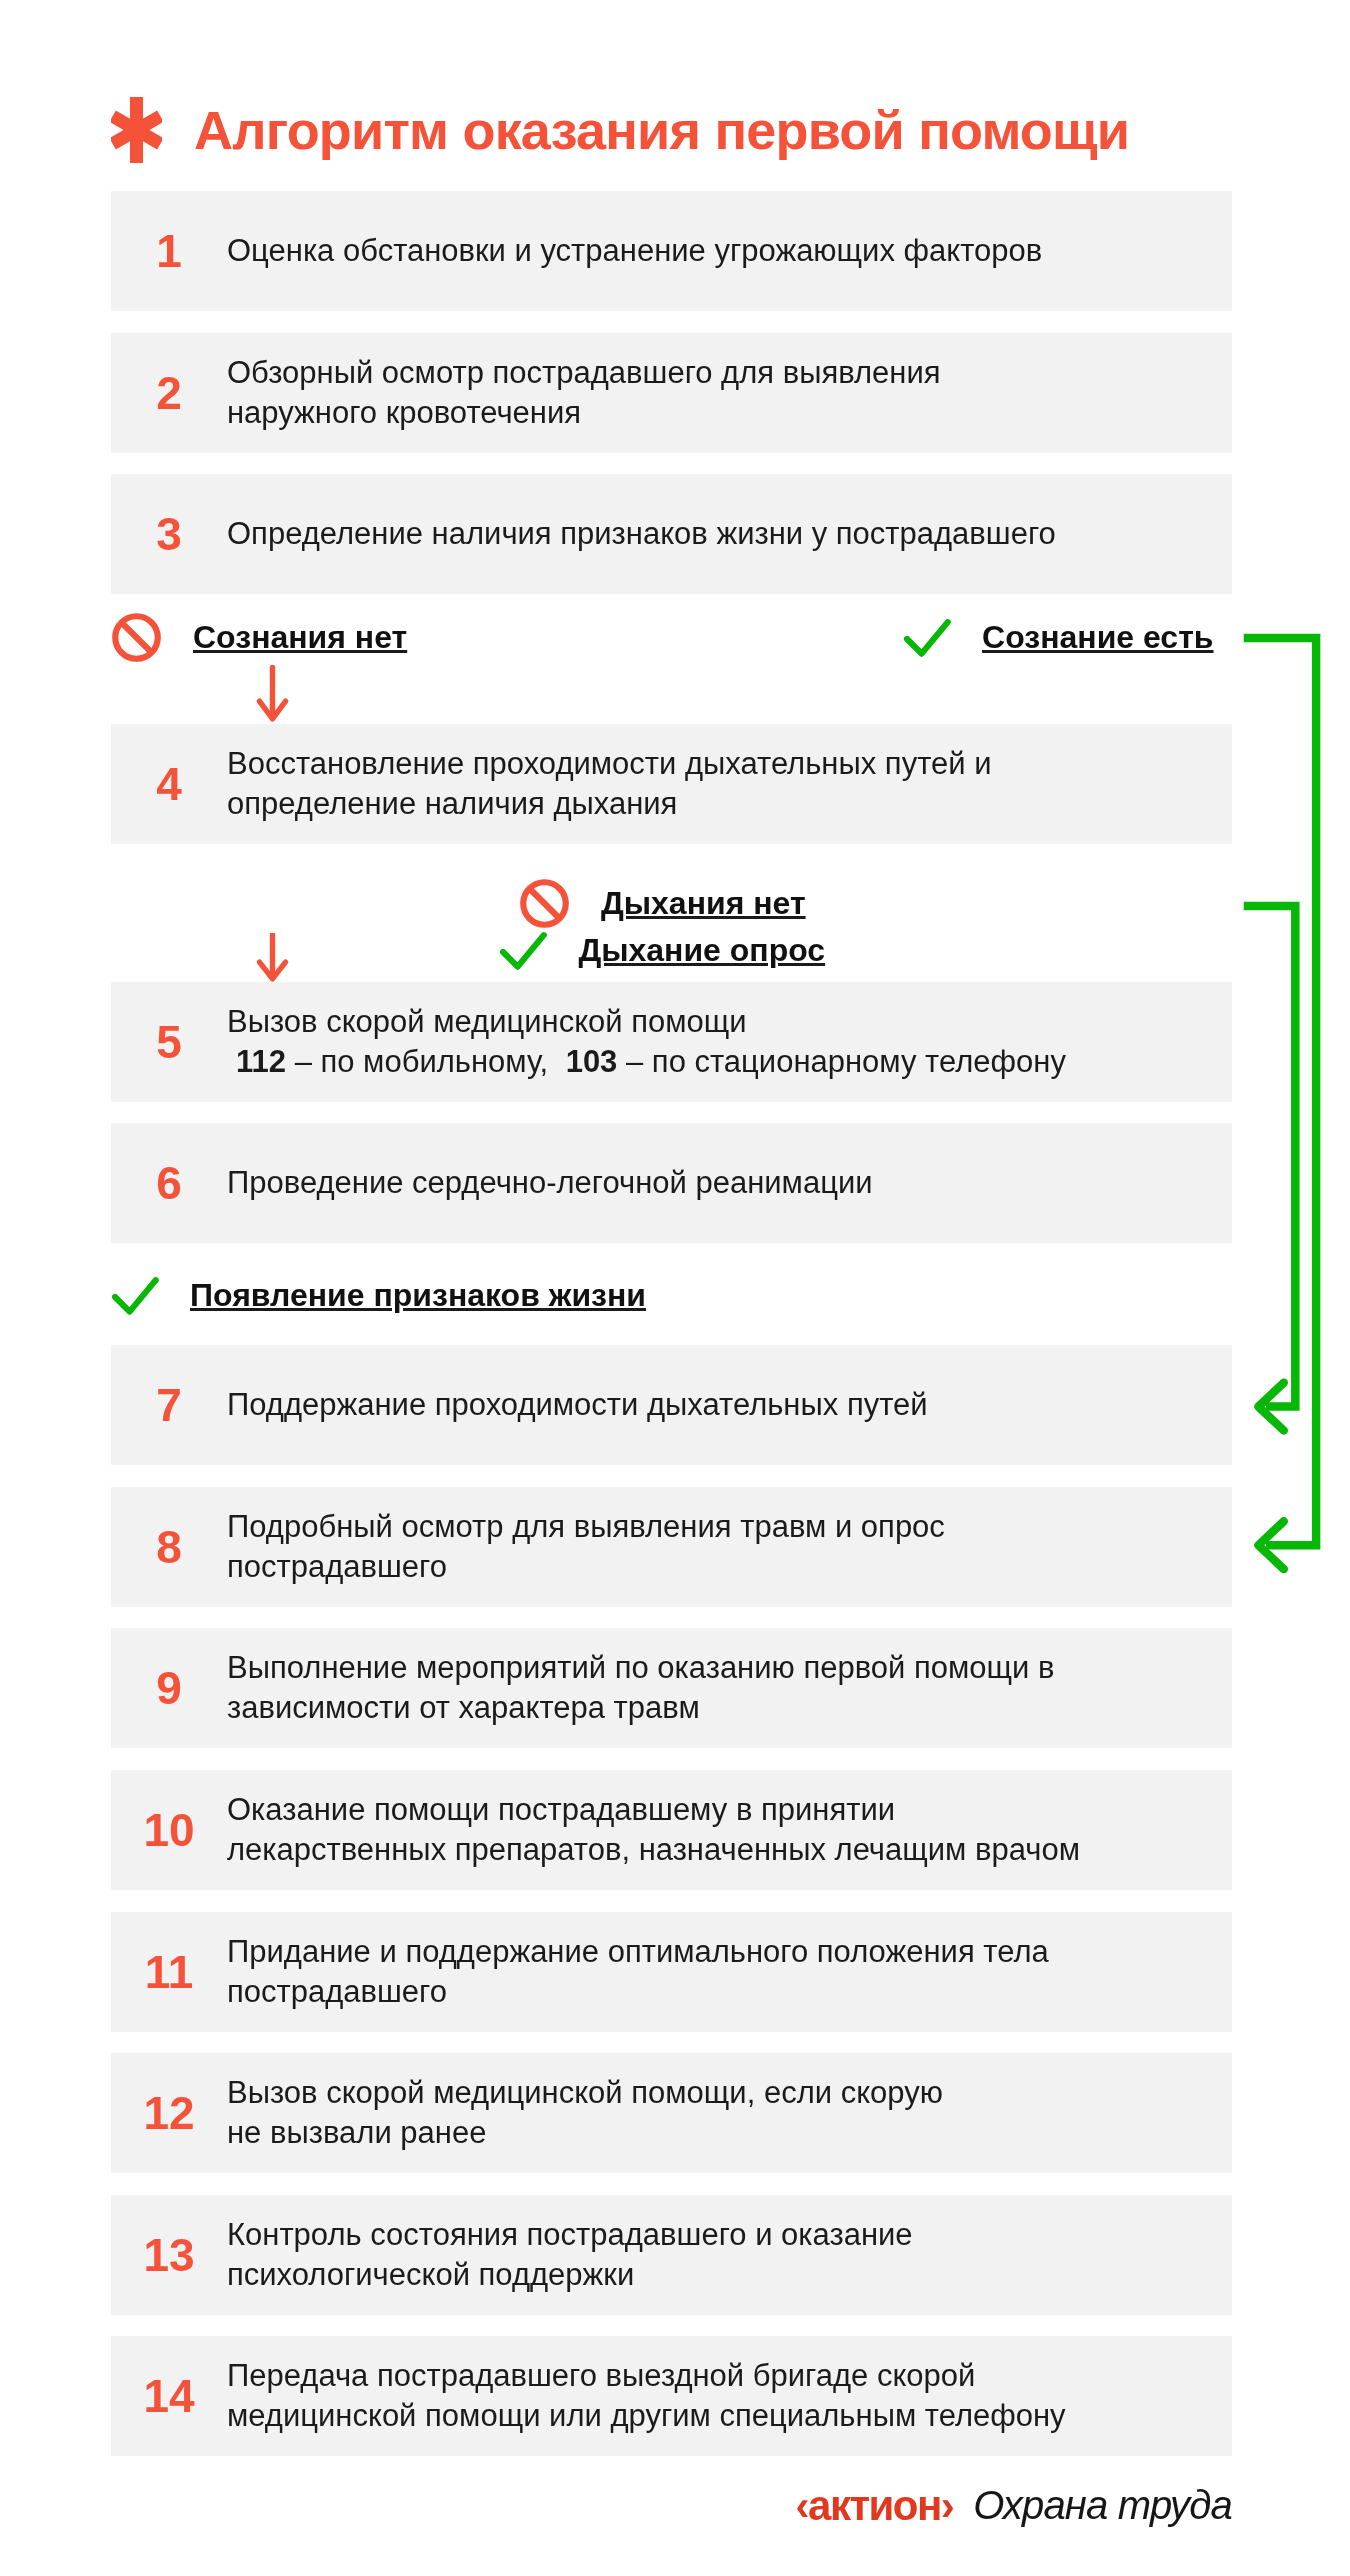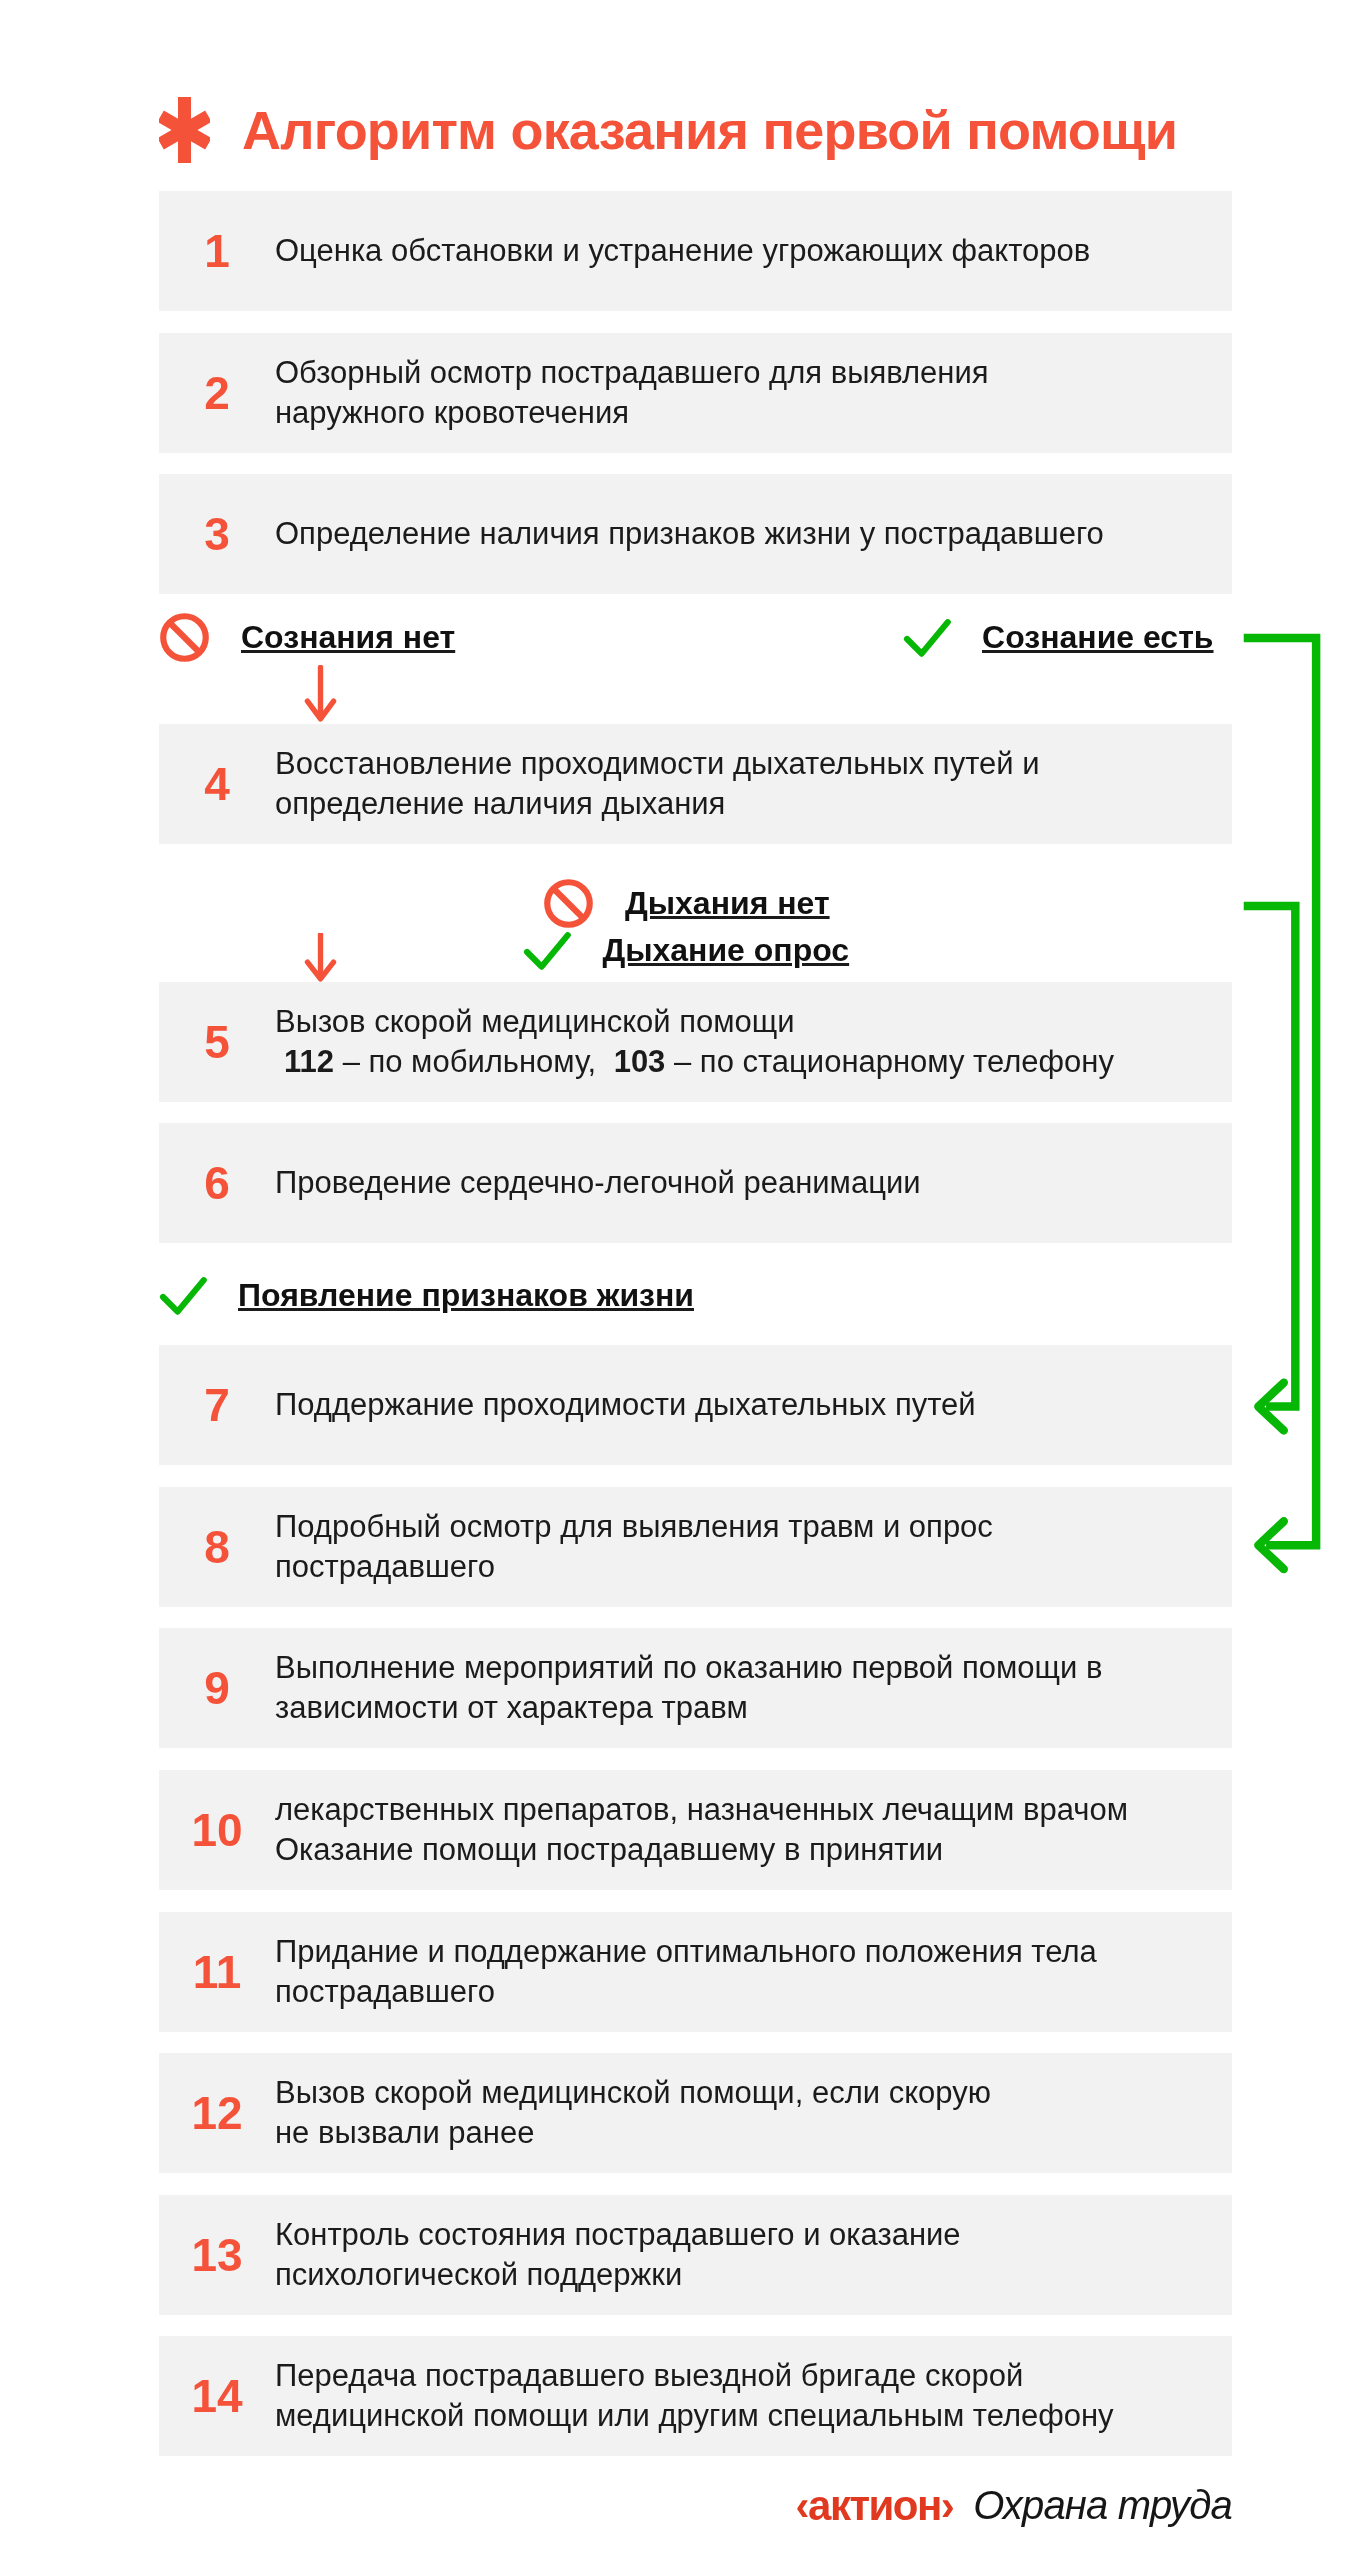--- a/index.html
+++ b/index.html
@@ -12,21 +12,20 @@
   *{box-sizing:border-box;margin:0;padding:0;}
   html,body{margin:0;padding:0;background:#fff;}
   .page{
     position:relative;
     width:1338px;
     height:2576px;
     background:#ffffff;
     font-family:"Liberation Sans","DejaVu Sans",sans-serif;
     color:var(--text);
     overflow:hidden;
-    padding-left:48px;
   }
   .content{
     position:relative;
     padding:68px 106px 0 111px;
   }
   
   .header{
     height:123px;
     display:flex;
     align-items:center;
@@ -271,22 +270,22 @@
       <div class="num">9</div>
       <div class="text">
           <span class="line">Выполнение мероприятий по оказанию первой помощи в</span>
           <span class="line">зависимости от характера травм</span>
         </div>
     </section>
 
     <section class="step">
       <div class="num">10</div>
       <div class="text">
+          <span class="line">Оказание помощи пострадавшему в принятии</span>
           <span class="line">лекарственных препаратов, назначенных лечащим врачом</span>
-          <span class="line">Оказание помощи пострадавшему в принятии</span>
         </div>
     </section>
 
     <section class="step">
       <div class="num">11</div>
       <div class="text">
           <span class="line">Придание и поддержание оптимального положения тела</span>
           <span class="line">пострадавшего</span>
         </div>
     </section>

